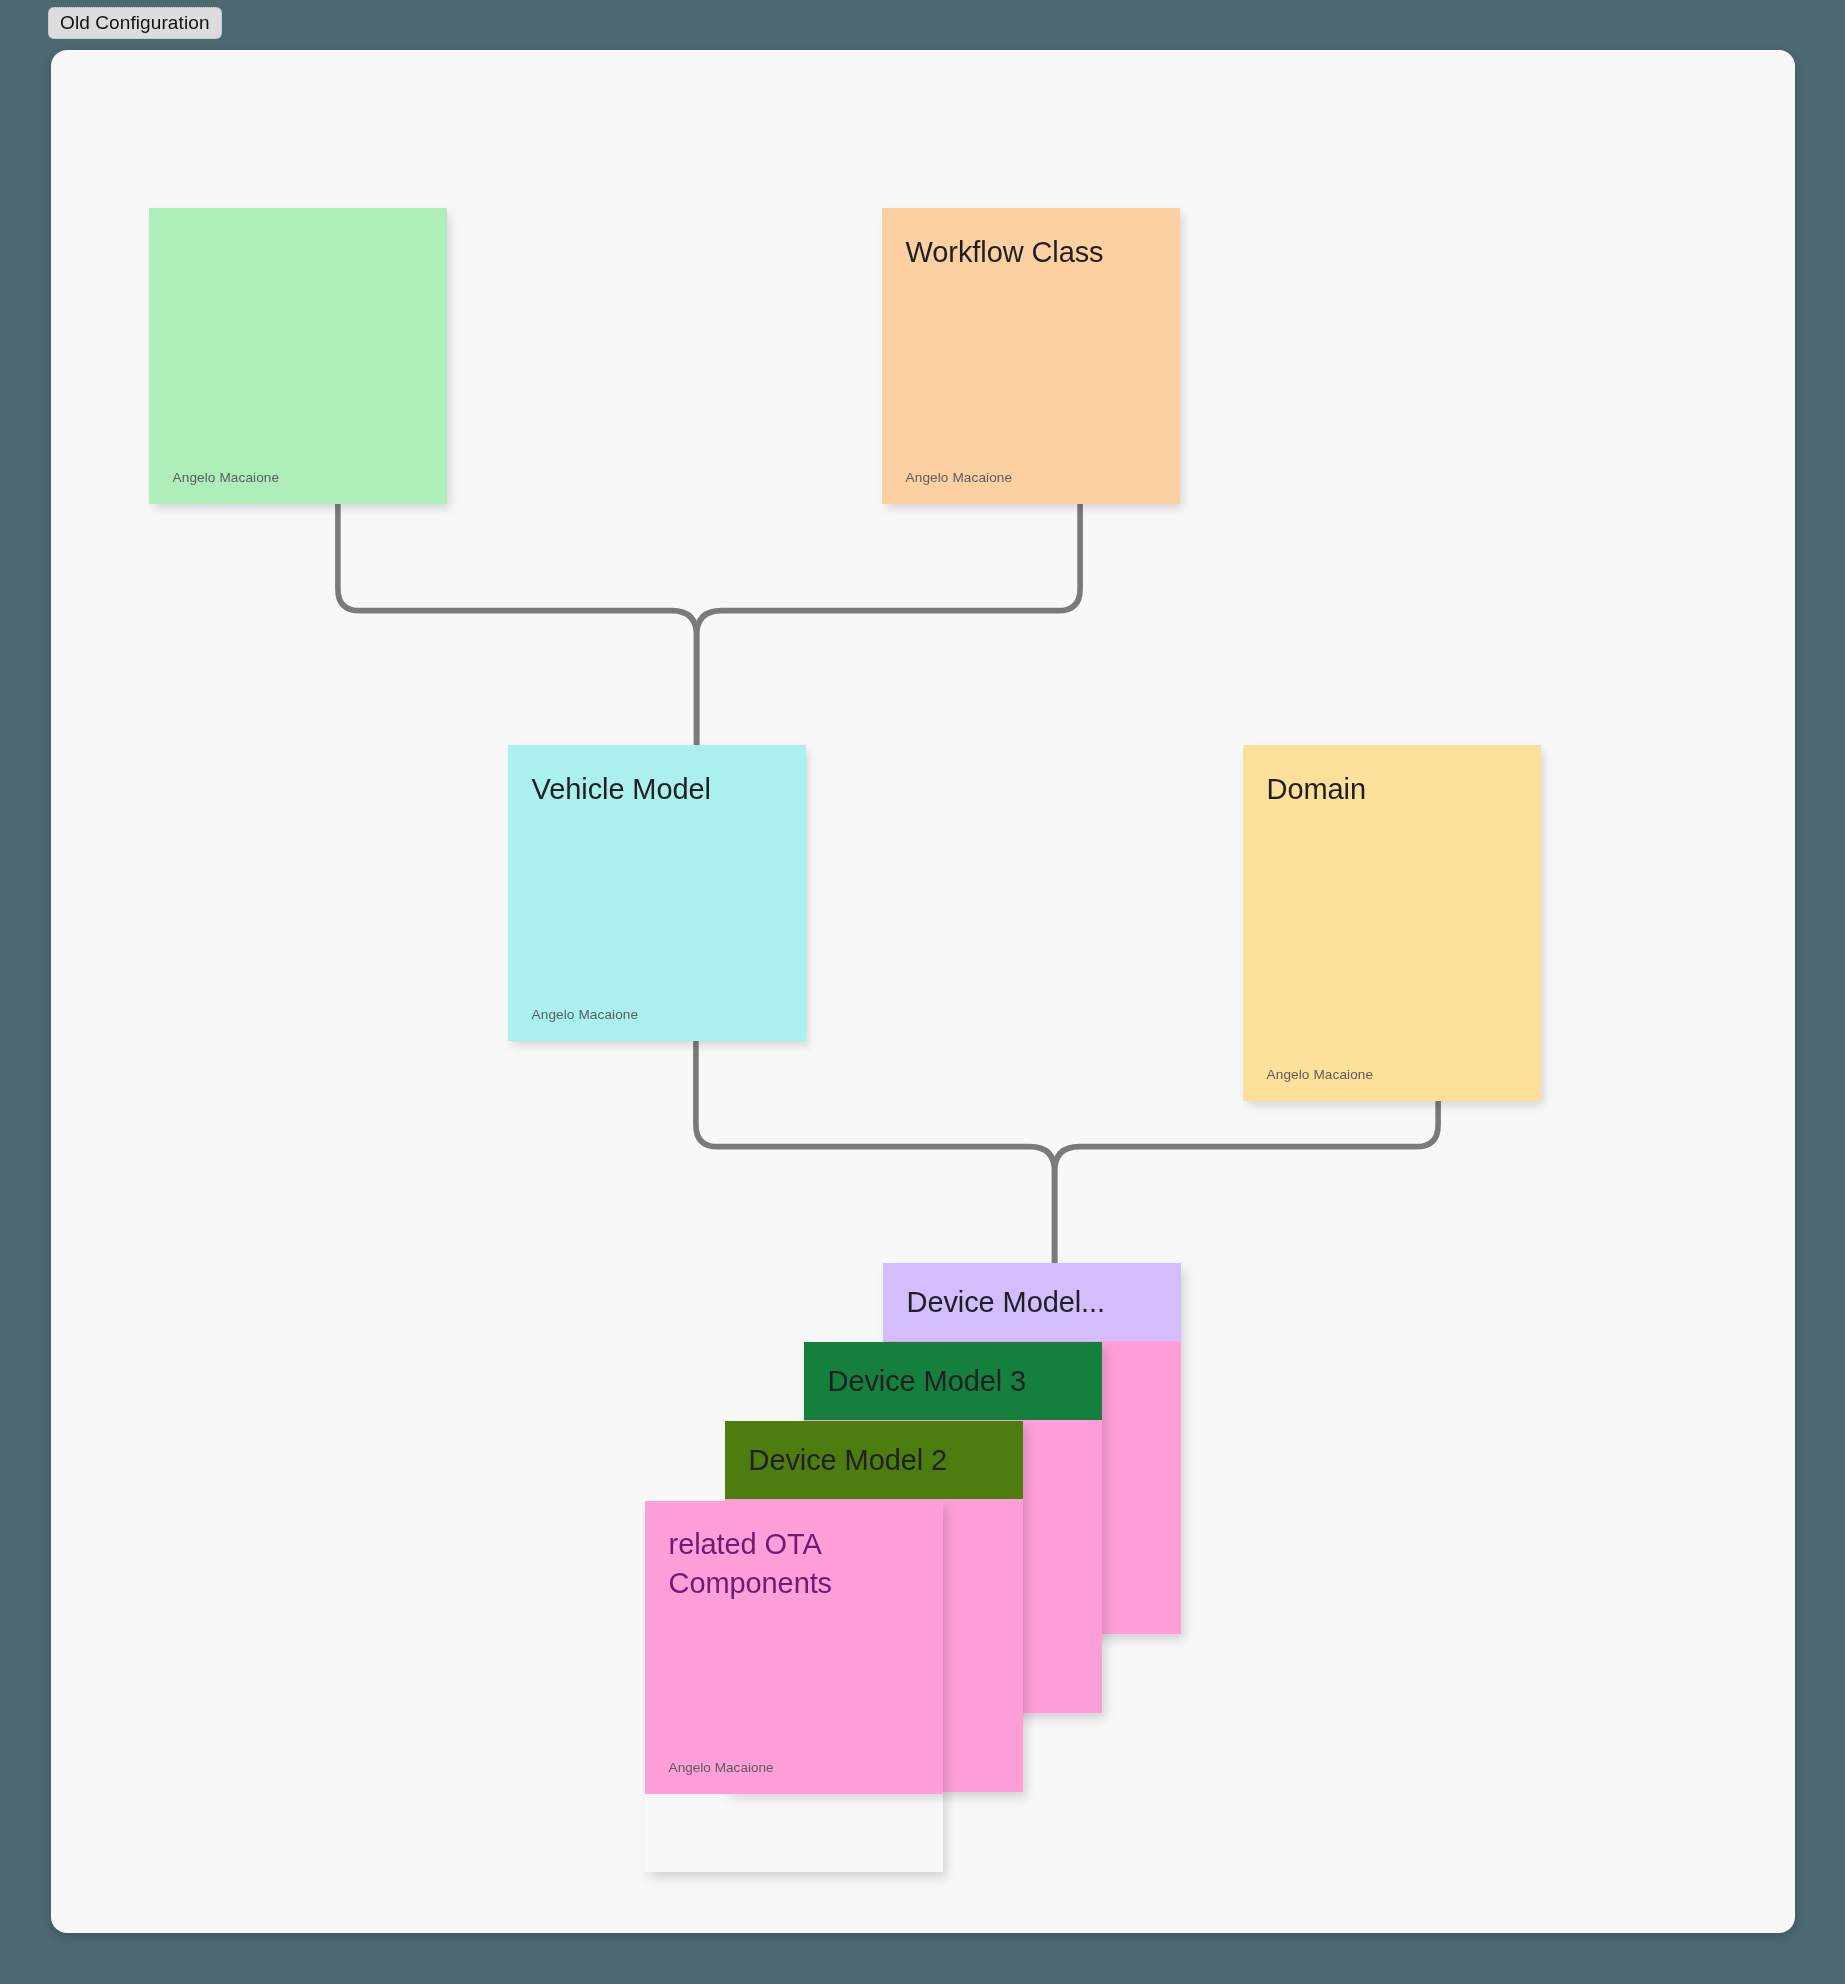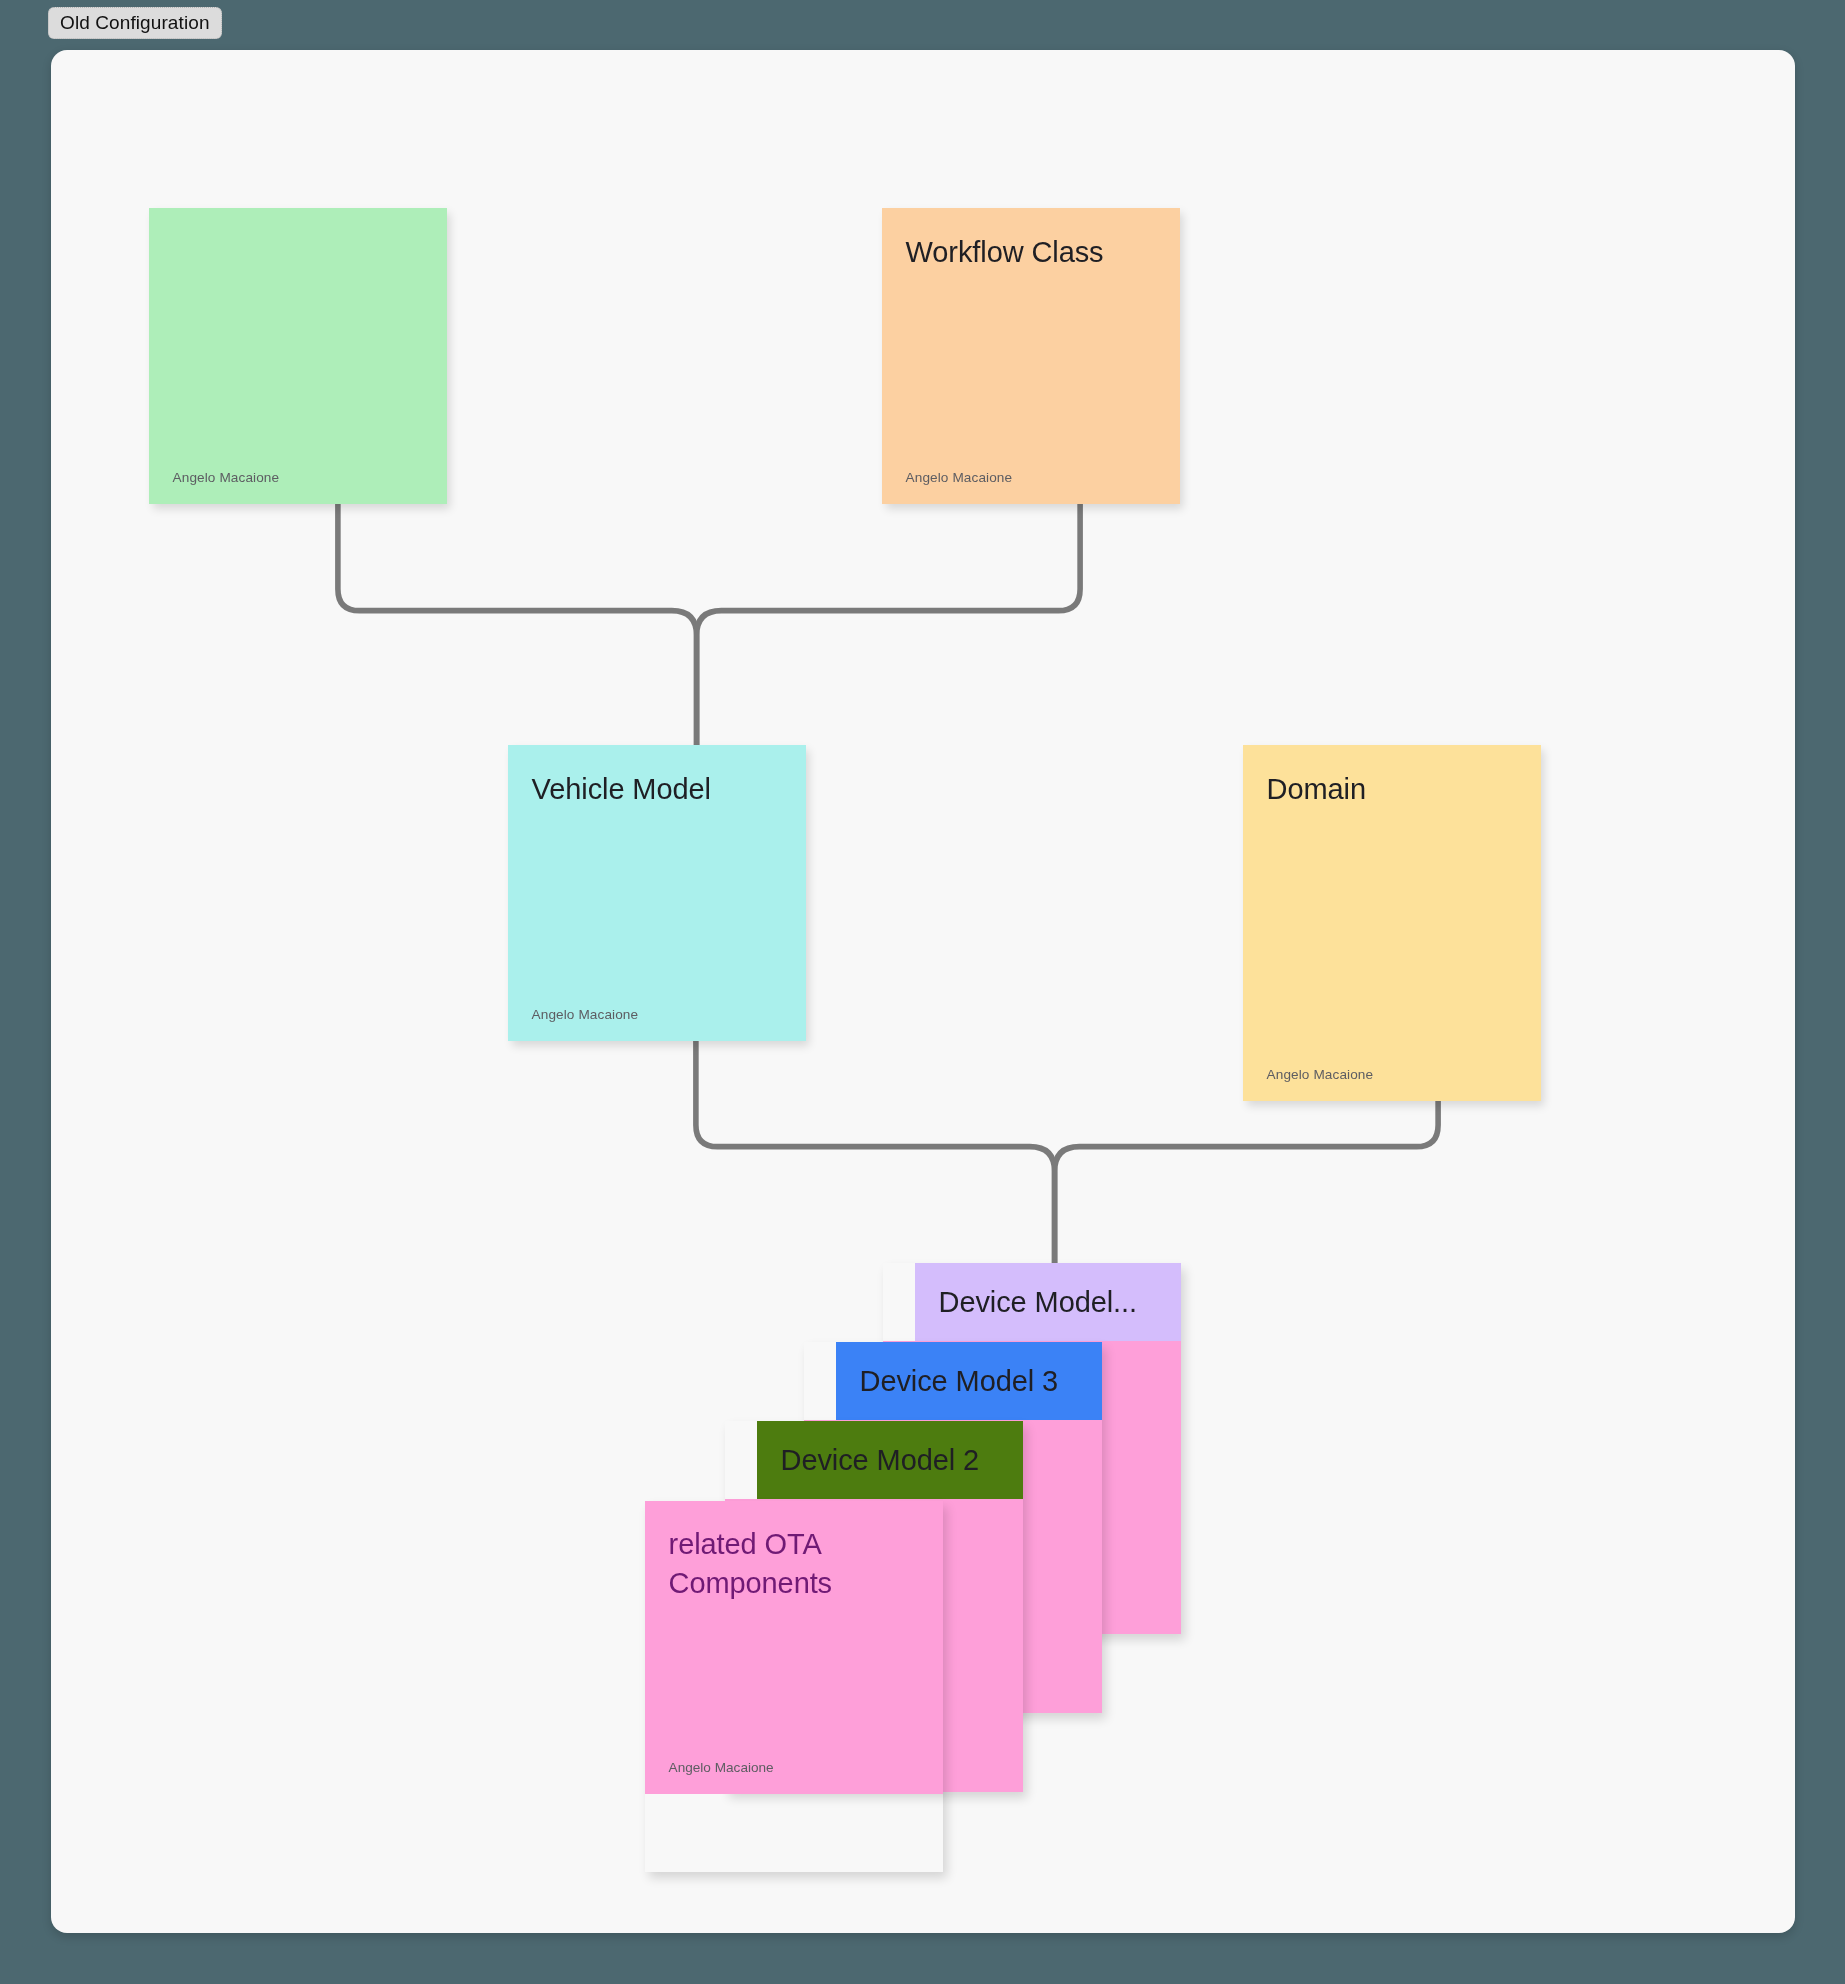--- a/index.html
+++ b/index.html
@@ -84,21 +84,20 @@
   .stack-head {
     box-sizing: border-box;
     height: 78px;
     display: flex;
     align-items: center;
     padding-left: 23.6px;
     font-size: 29px;
     color: #1f1f24;
     letter-spacing: -0.1px;
     white-space: nowrap;
-    margin-left: 32px;
   }
   .stack-body {
     position: relative;
     box-sizing: border-box;
     padding: 23.6px 23.6px 0 23.6px;
   }
   .stack-body-title {
     font-size: 29px;
     line-height: 1.36;
     color: #701a75;
@@ -159,21 +158,21 @@
     </div>
 
     <div class="stack">
 
       <div class="stack-card" style="left:832px; top:1213px; width:298px; height:371px;">
         <div class="stack-head" style="background:#d4bdfc;">Device Model...</div>
         <div class="stack-body" style="height:293px; background:#fe9fd9;"></div>
       </div>
 
       <div class="stack-card" style="left:753px; top:1292px; width:298px; height:371px;">
-        <div class="stack-head" style="background:#3b82f6;text-align:center;">Device Model 3</div>
+        <div class="stack-head" style="background:#15803d;text-align:center;">Device Model 3</div>
         <div class="stack-body" style="height:293px; background:#fe9fd9;"></div>
       </div>
 
       <div class="stack-card" style="left:674px; top:1371px; width:298px; height:371px;">
         <div class="stack-head" style="background:#4d7c0f;">Device Model 2</div>
         <div class="stack-body" style="height:293px; background:#fe9fd9;"></div>
       </div>
 
       <div class="stack-card" style="left:594px; top:1451px; width:298px; height:371px;">
         <div class="stack-body" style="height:293px; background:#fe9fd9;">

